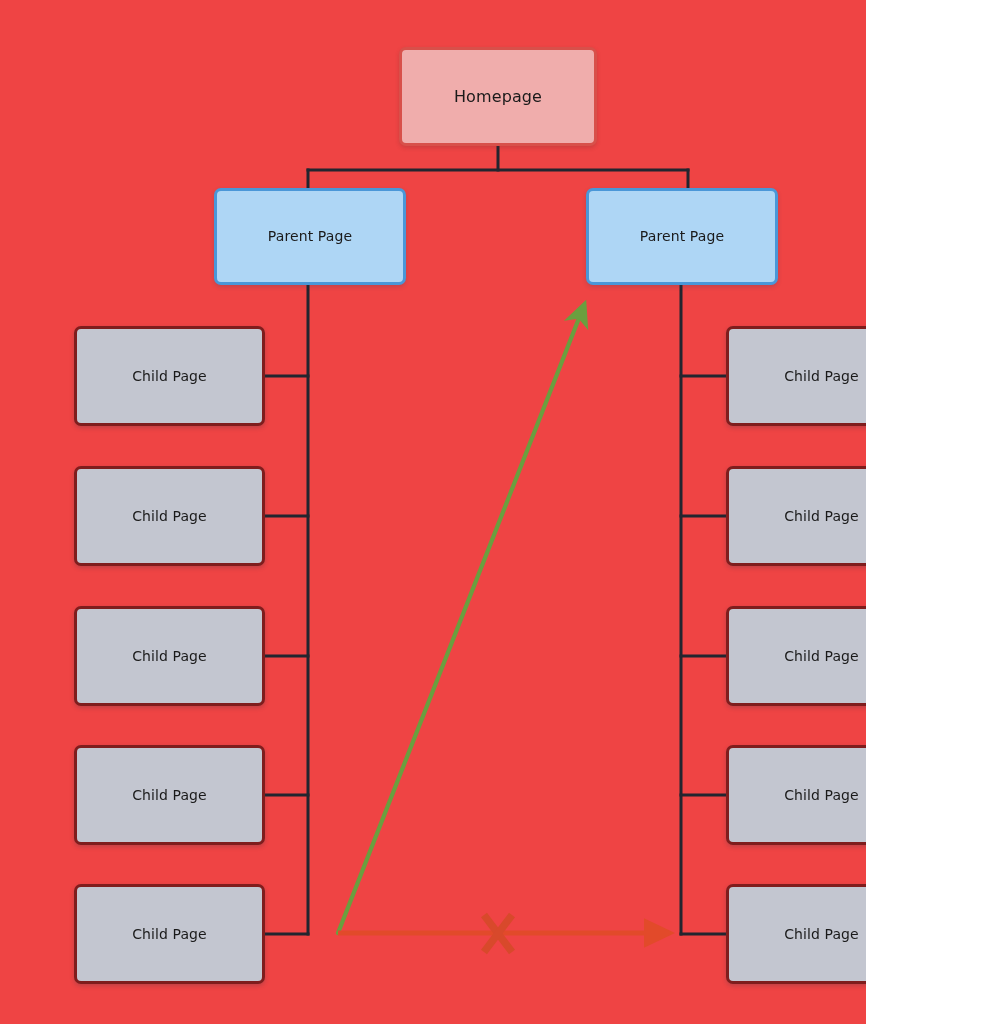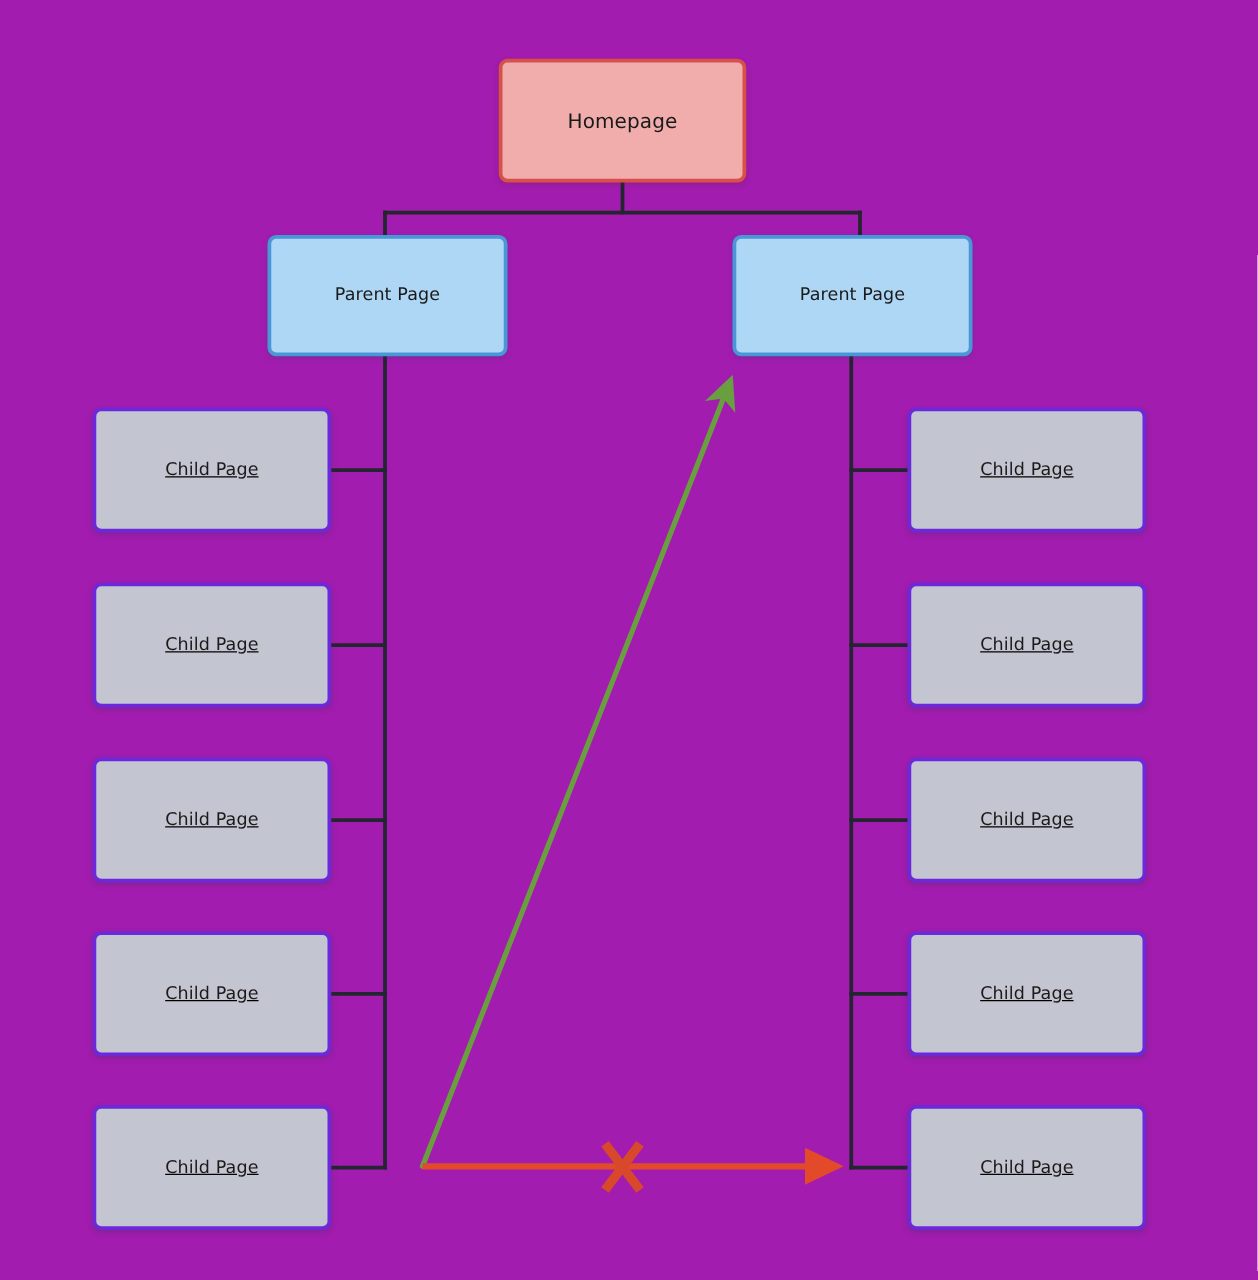--- a/index.html
+++ b/index.html
@@ -5,23 +5,23 @@
   html, body {
     margin: 0;
     padding: 0;
     background: #ffffff;
   }
   body {
     font-family: "DejaVu Sans", sans-serif;
   }
   #canvas {
     position: relative;
-    width: 1006px;
+    width: 866px;
     height: 1024px;
-    background: #a21caf;
+    background: #ef4444;
     overflow: hidden;
   }
   #wires {
     position: absolute;
     left: 0;
     top: 0;
     width: 1006px;
     height: 1024px;
   }
   .node {
@@ -47,23 +47,22 @@
     box-shadow: 0 2px 4px rgba(90,40,40,0.22);
   }
   .node.root .node-label { font-size: 16px; }
   .node.parent {
     background: #aed6f5;
     border: 3px solid #4a97d8;
     box-shadow: 0 2px 4px rgba(40,70,100,0.22);
   }
   .node.child {
     background: #c3c6d0;
-    border: 3px solid #6d28d9;
+    border: 3px solid #7f1d1d;
     box-shadow: 0 2px 4px rgba(50,55,70,0.25);
-    text-decoration: underline;
   }
 </style>
 </head>
 <body>
 
 <div id="canvas">
 
   <svg id="wires" viewBox="0 0 1006 1024">
     <defs>
       <marker id="green-head" markerWidth="7" markerHeight="7" refX="3.2" refY="3.5" orient="auto" markerUnits="strokeWidth">

